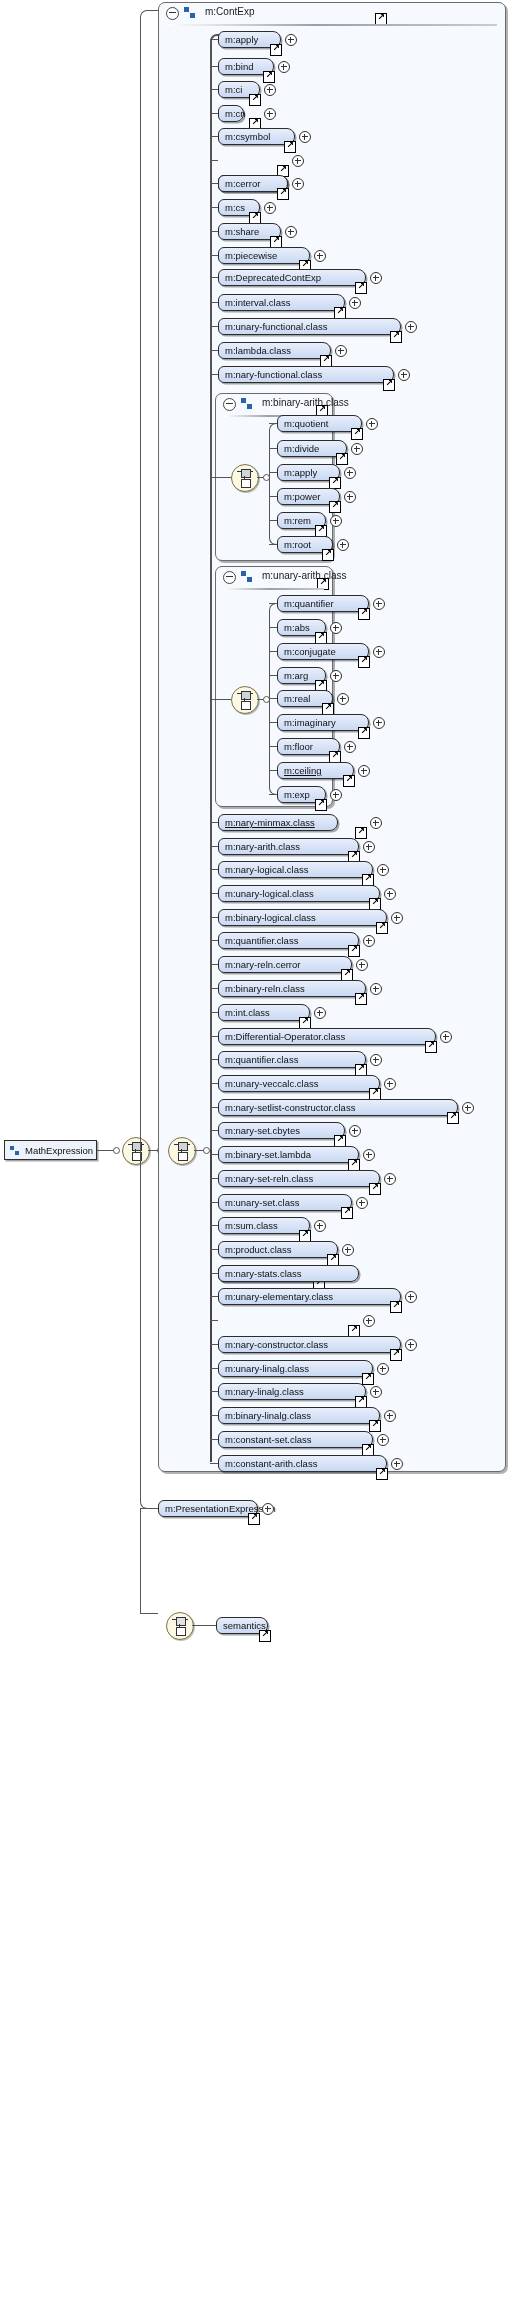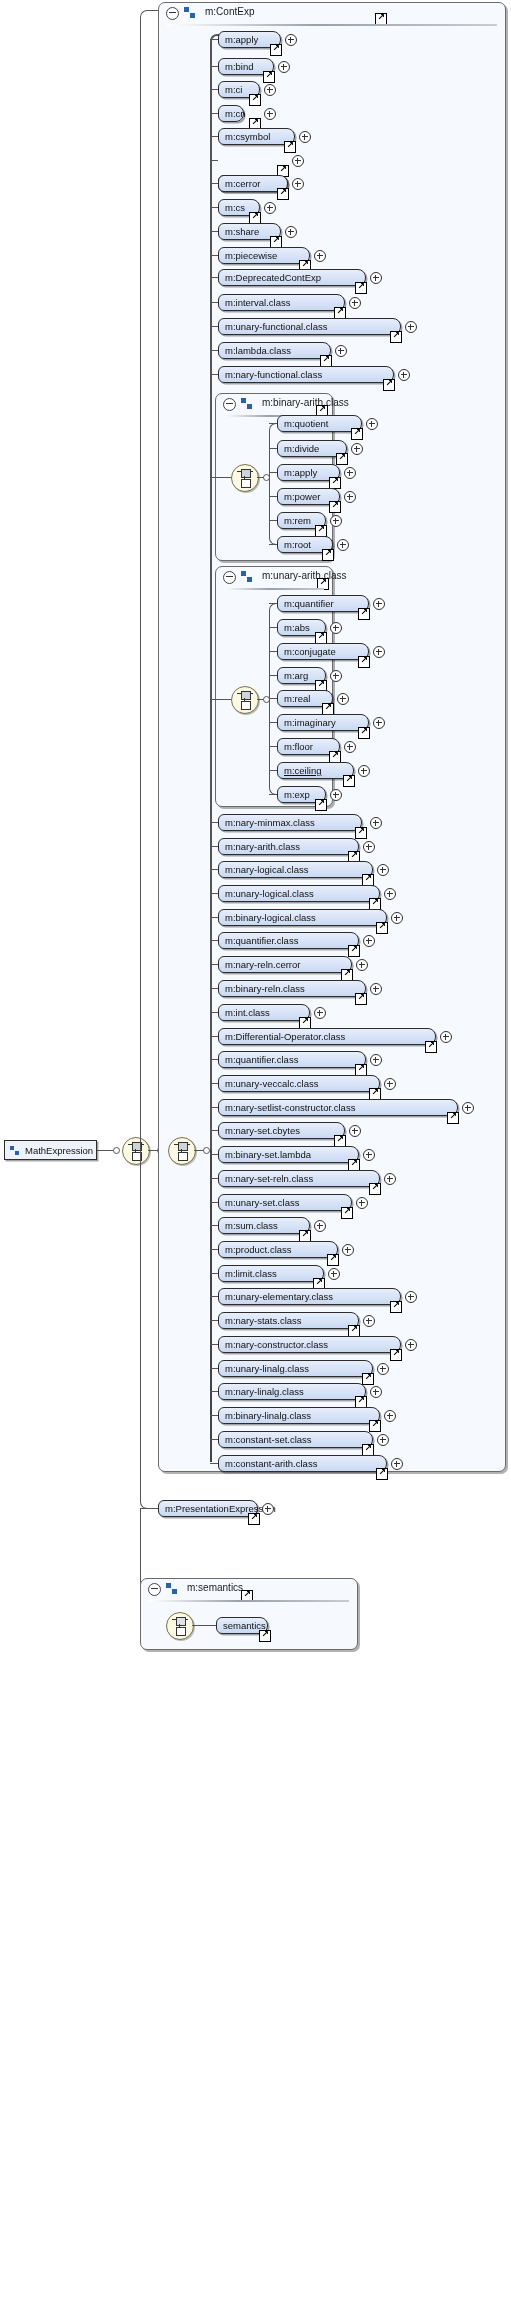--- a/index.html
+++ b/index.html
@@ -158,32 +158,20 @@
       <span class="gb-rule"></span>
     </div>
   </div>
 
   <div class="elbox shadow" style="left:158px;top:1500px;width:100px;">
     <span>m:PresentationExpression</span>
   </div>
   <span class="plus" style="left:262px;top:1503px;"></span>
   <span class="linkico" style="left:248px;top:1513px;"></span>
 
-  <div class="groupbox" style="left:140px;top:1578px;width:218px;height:72px;">
-    <div class="gb-head">
-      <span class="minus"></span>
-      <span class="gicon">
-          <i class="a"></i>
-          <i class="b"></i>
-        </span>
-      <span class="gb-title">m:semantics</span>
-      <span class="linkico" style="left:100px;top:11px;"></span>
-      <span class="gb-rule"></span>
-    </div>
-  </div>
 
   <div class="compositor allnode" style="left:166px;top:1612px;">
     <div class="comp-in">
       <span class="ear l"></span>
         <span class="ear r"></span>
       <span class="sq t"></span>
         <span class="lnk"></span>
         <span class="sq b"></span>
     </div>
   </div>
@@ -248,21 +236,21 @@
       <span class="plus" style="left: 405px; top: 321px;"></span>
       <div class="h" style="left: 210px; top: 350px; width: 8px;"></div>
       <div class="elbox shadow" style="left: 218px; top: 342px; width: 113px;"><span>m:lambda.class</span></div>
       <span class="linkico" style="left: 320px; top: 355px;"></span>
       <span class="plus" style="left: 335px; top: 345px;"></span>
       <div class="h" style="left: 210px; top: 374px; width: 8px;"></div>
       <div class="elbox shadow" style="left: 218px; top: 366px; width: 176px;"><span>m:nary-functional.class</span></div>
       <span class="linkico" style="left: 383px; top: 379px;"></span>
       <span class="plus" style="left: 398px; top: 369px;"></span>
       <div class="h" style="left: 210px; top: 822px; width: 8px;"></div>
-      <div class="elbox shadow" style="left: 218px; top: 814px; width: 144px;"><span>m:nary-minmax.class</span></div>
+      <div class="elbox shadow" style="left: 218px; top: 814px; width: 120px; text-decoration: underline;"><span>m:nary-minmax.class</span></div>
       <span class="linkico" style="left: 355px; top: 827px;"></span>
       <span class="plus" style="left: 370px; top: 817px;"></span>
       <div class="h" style="left: 210px; top: 846px; width: 8px;"></div>
       <div class="elbox shadow" style="left: 218px; top: 838px; width: 141px;"><span>m:nary-arith.class</span></div>
       <span class="linkico" style="left: 348px; top: 851px;"></span>
       <span class="plus" style="left: 363px; top: 841px;"></span>
       <div class="h" style="left: 210px; top: 869px; width: 8px;"></div>
       <div class="elbox shadow" style="left: 218px; top: 861px; width: 155px;"><span>m:nary-logical.class</span></div>
       <span class="linkico" style="left: 362px; top: 874px;"></span>
       <span class="plus" style="left: 377px; top: 864px;"></span>
@@ -332,21 +320,21 @@
       <span class="plus" style="left: 342px; top: 1244px;"></span>
       <div class="h" style="left: 210px; top: 1273px; width: 8px;"></div>
       <div class="elbox shadow" style="left: 218px; top: 1265px; width: 106px;"><span>m:limit.class</span></div>
       <span class="linkico" style="left: 313px; top: 1278px;"></span>
       <span class="plus" style="left: 328px; top: 1268px;"></span>
       <div class="h" style="left: 210px; top: 1296px; width: 8px;"></div>
       <div class="elbox shadow" style="left: 218px; top: 1288px; width: 183px;"><span>m:unary-elementary.class</span></div>
       <span class="linkico" style="left: 390px; top: 1301px;"></span>
       <span class="plus" style="left: 405px; top: 1291px;"></span>
       <div class="h" style="left: 210px; top: 1320px; width: 8px;"></div>
-      <div class="elbox shadow" style="left: 218px; top: 1312px; width: 141px;"><span>m:nary-stats.class</span></div>
+      <div class="elbox shadow" style="left: 218px; top: 1265px; width: 141px;"><span>m:nary-stats.class</span></div>
       <span class="linkico" style="left: 348px; top: 1325px;"></span>
       <span class="plus" style="left: 363px; top: 1315px;"></span>
       <div class="h" style="left: 210px; top: 1344px; width: 8px;"></div>
       <div class="elbox shadow" style="left: 218px; top: 1336px; width: 183px;"><span>m:nary-constructor.class</span></div>
       <span class="linkico" style="left: 390px; top: 1349px;"></span>
       <span class="plus" style="left: 405px; top: 1339px;"></span>
       <div class="h" style="left: 210px; top: 1368px; width: 8px;"></div>
       <div class="elbox shadow" style="left: 218px; top: 1360px; width: 155px;"><span>m:unary-linalg.class</span></div>
       <span class="linkico" style="left: 362px; top: 1373px;"></span>
       <span class="plus" style="left: 377px; top: 1363px;"></span>

